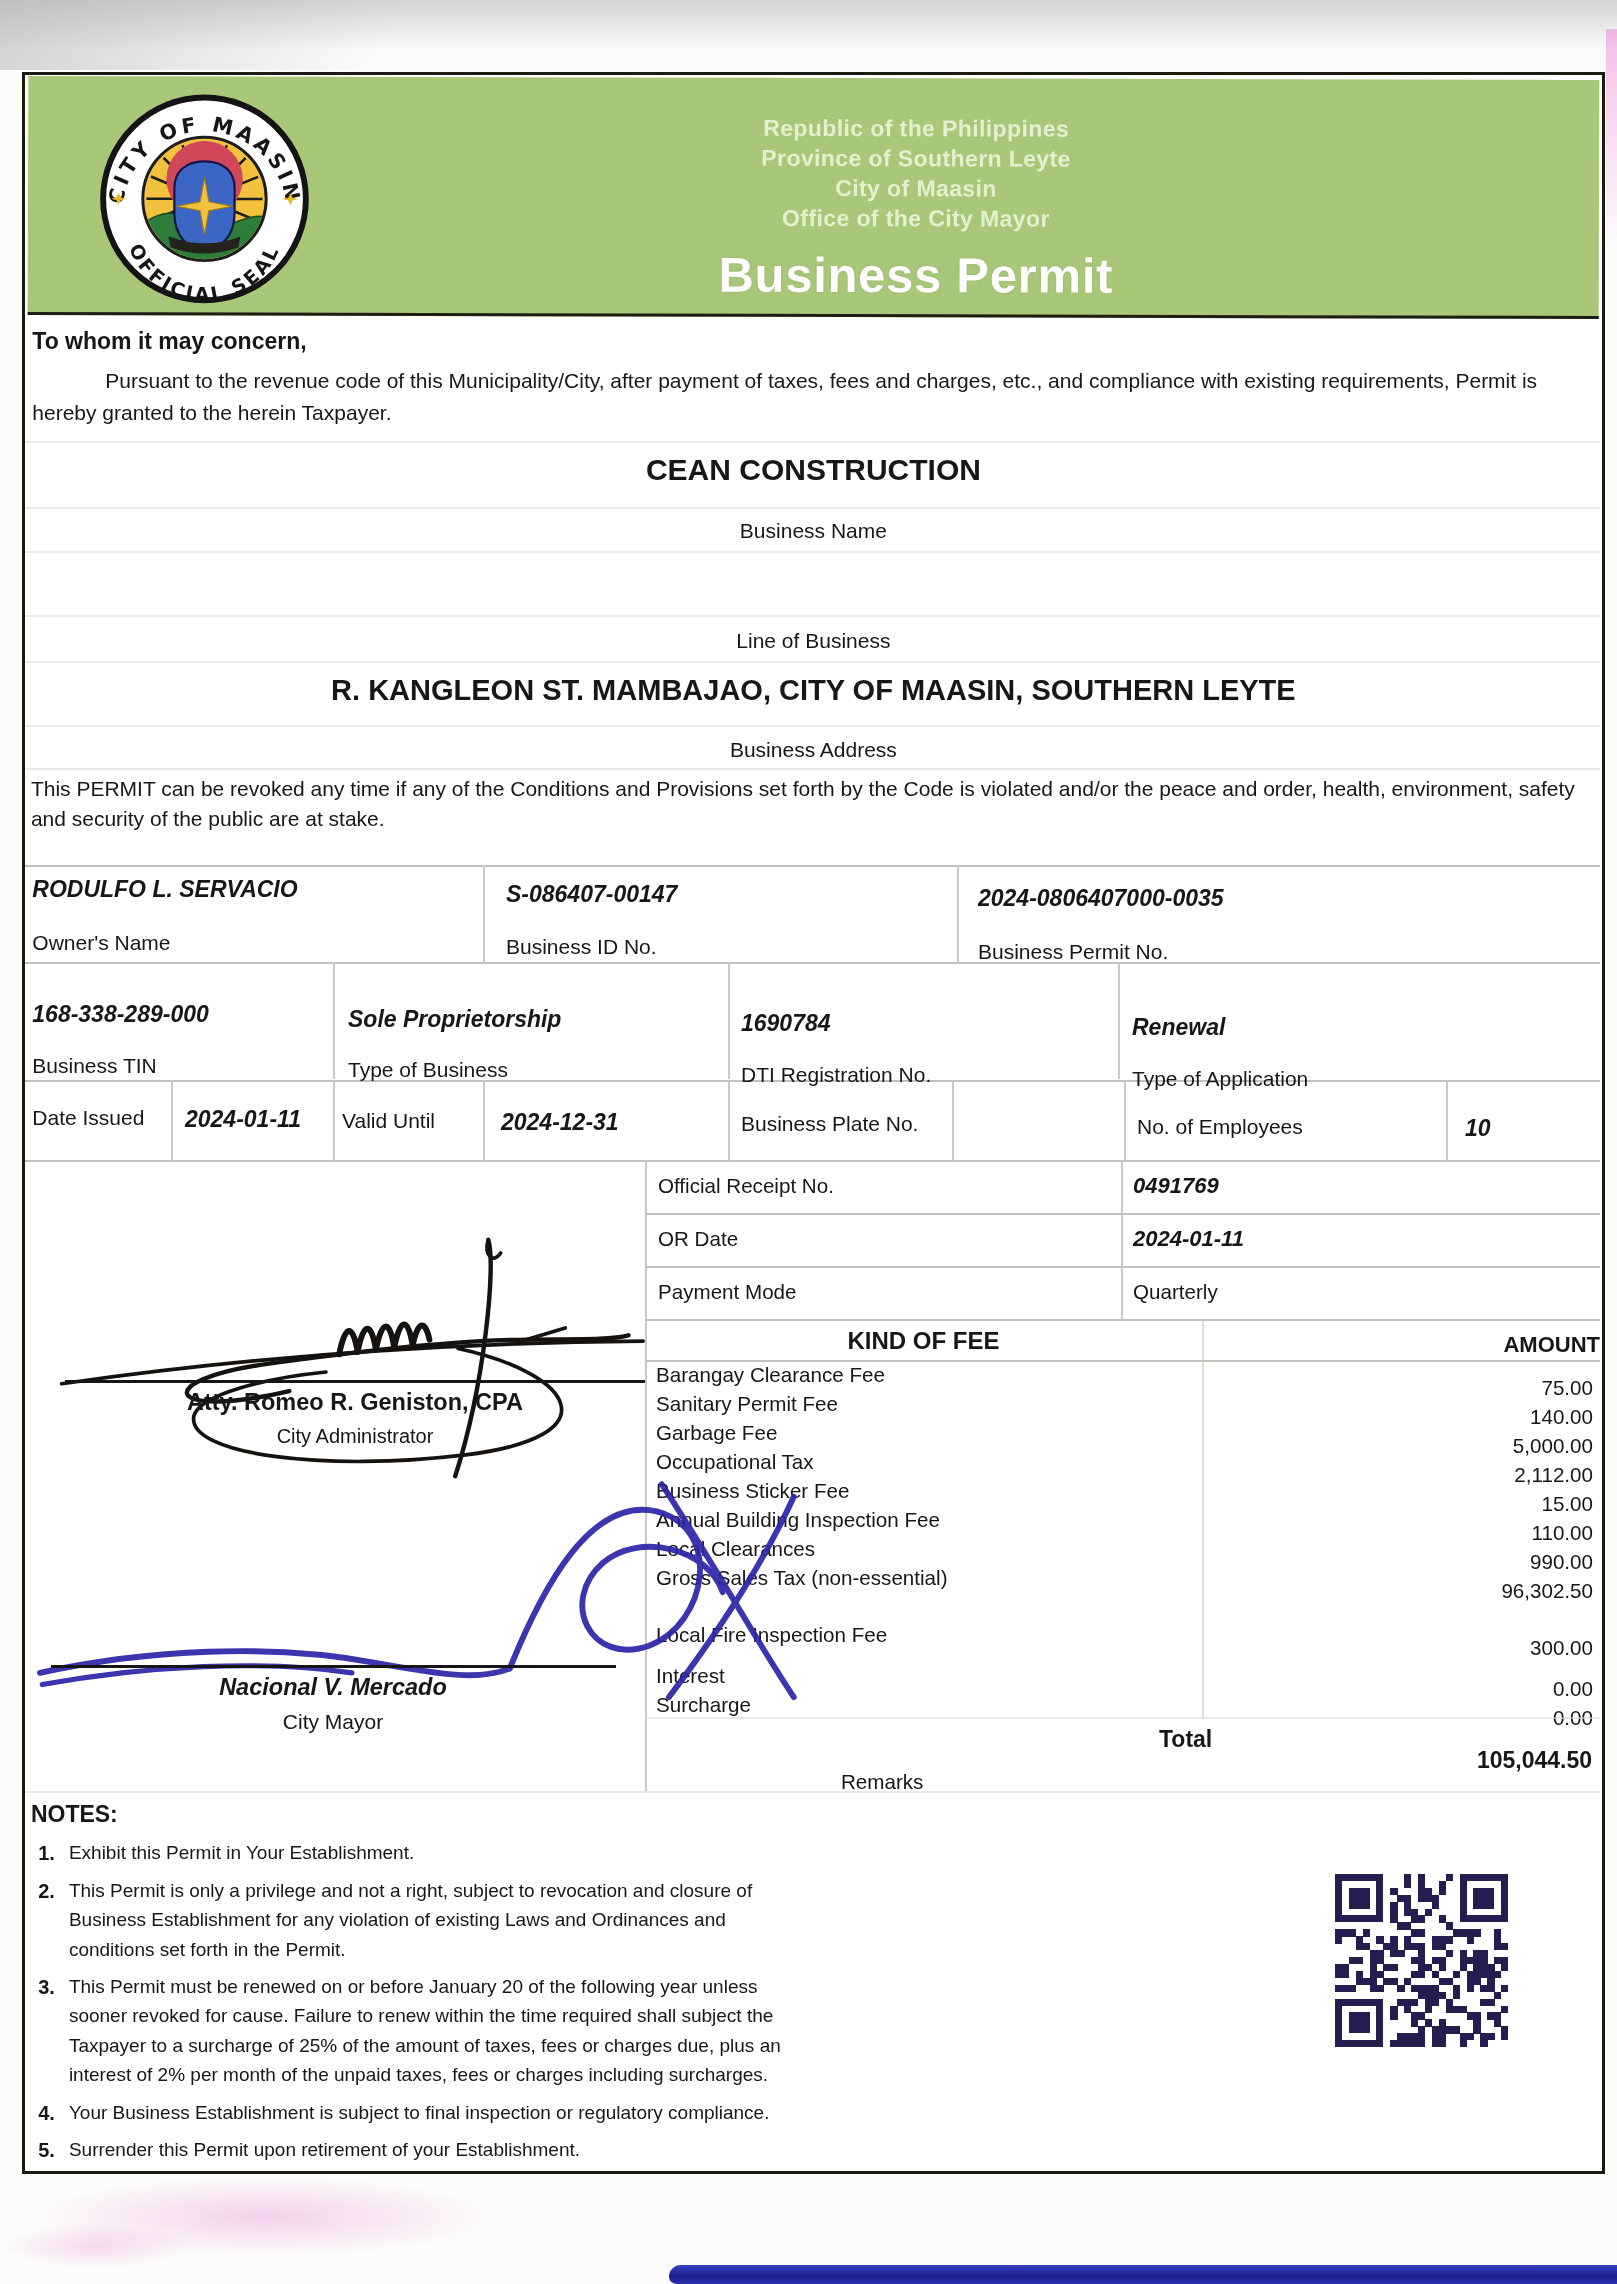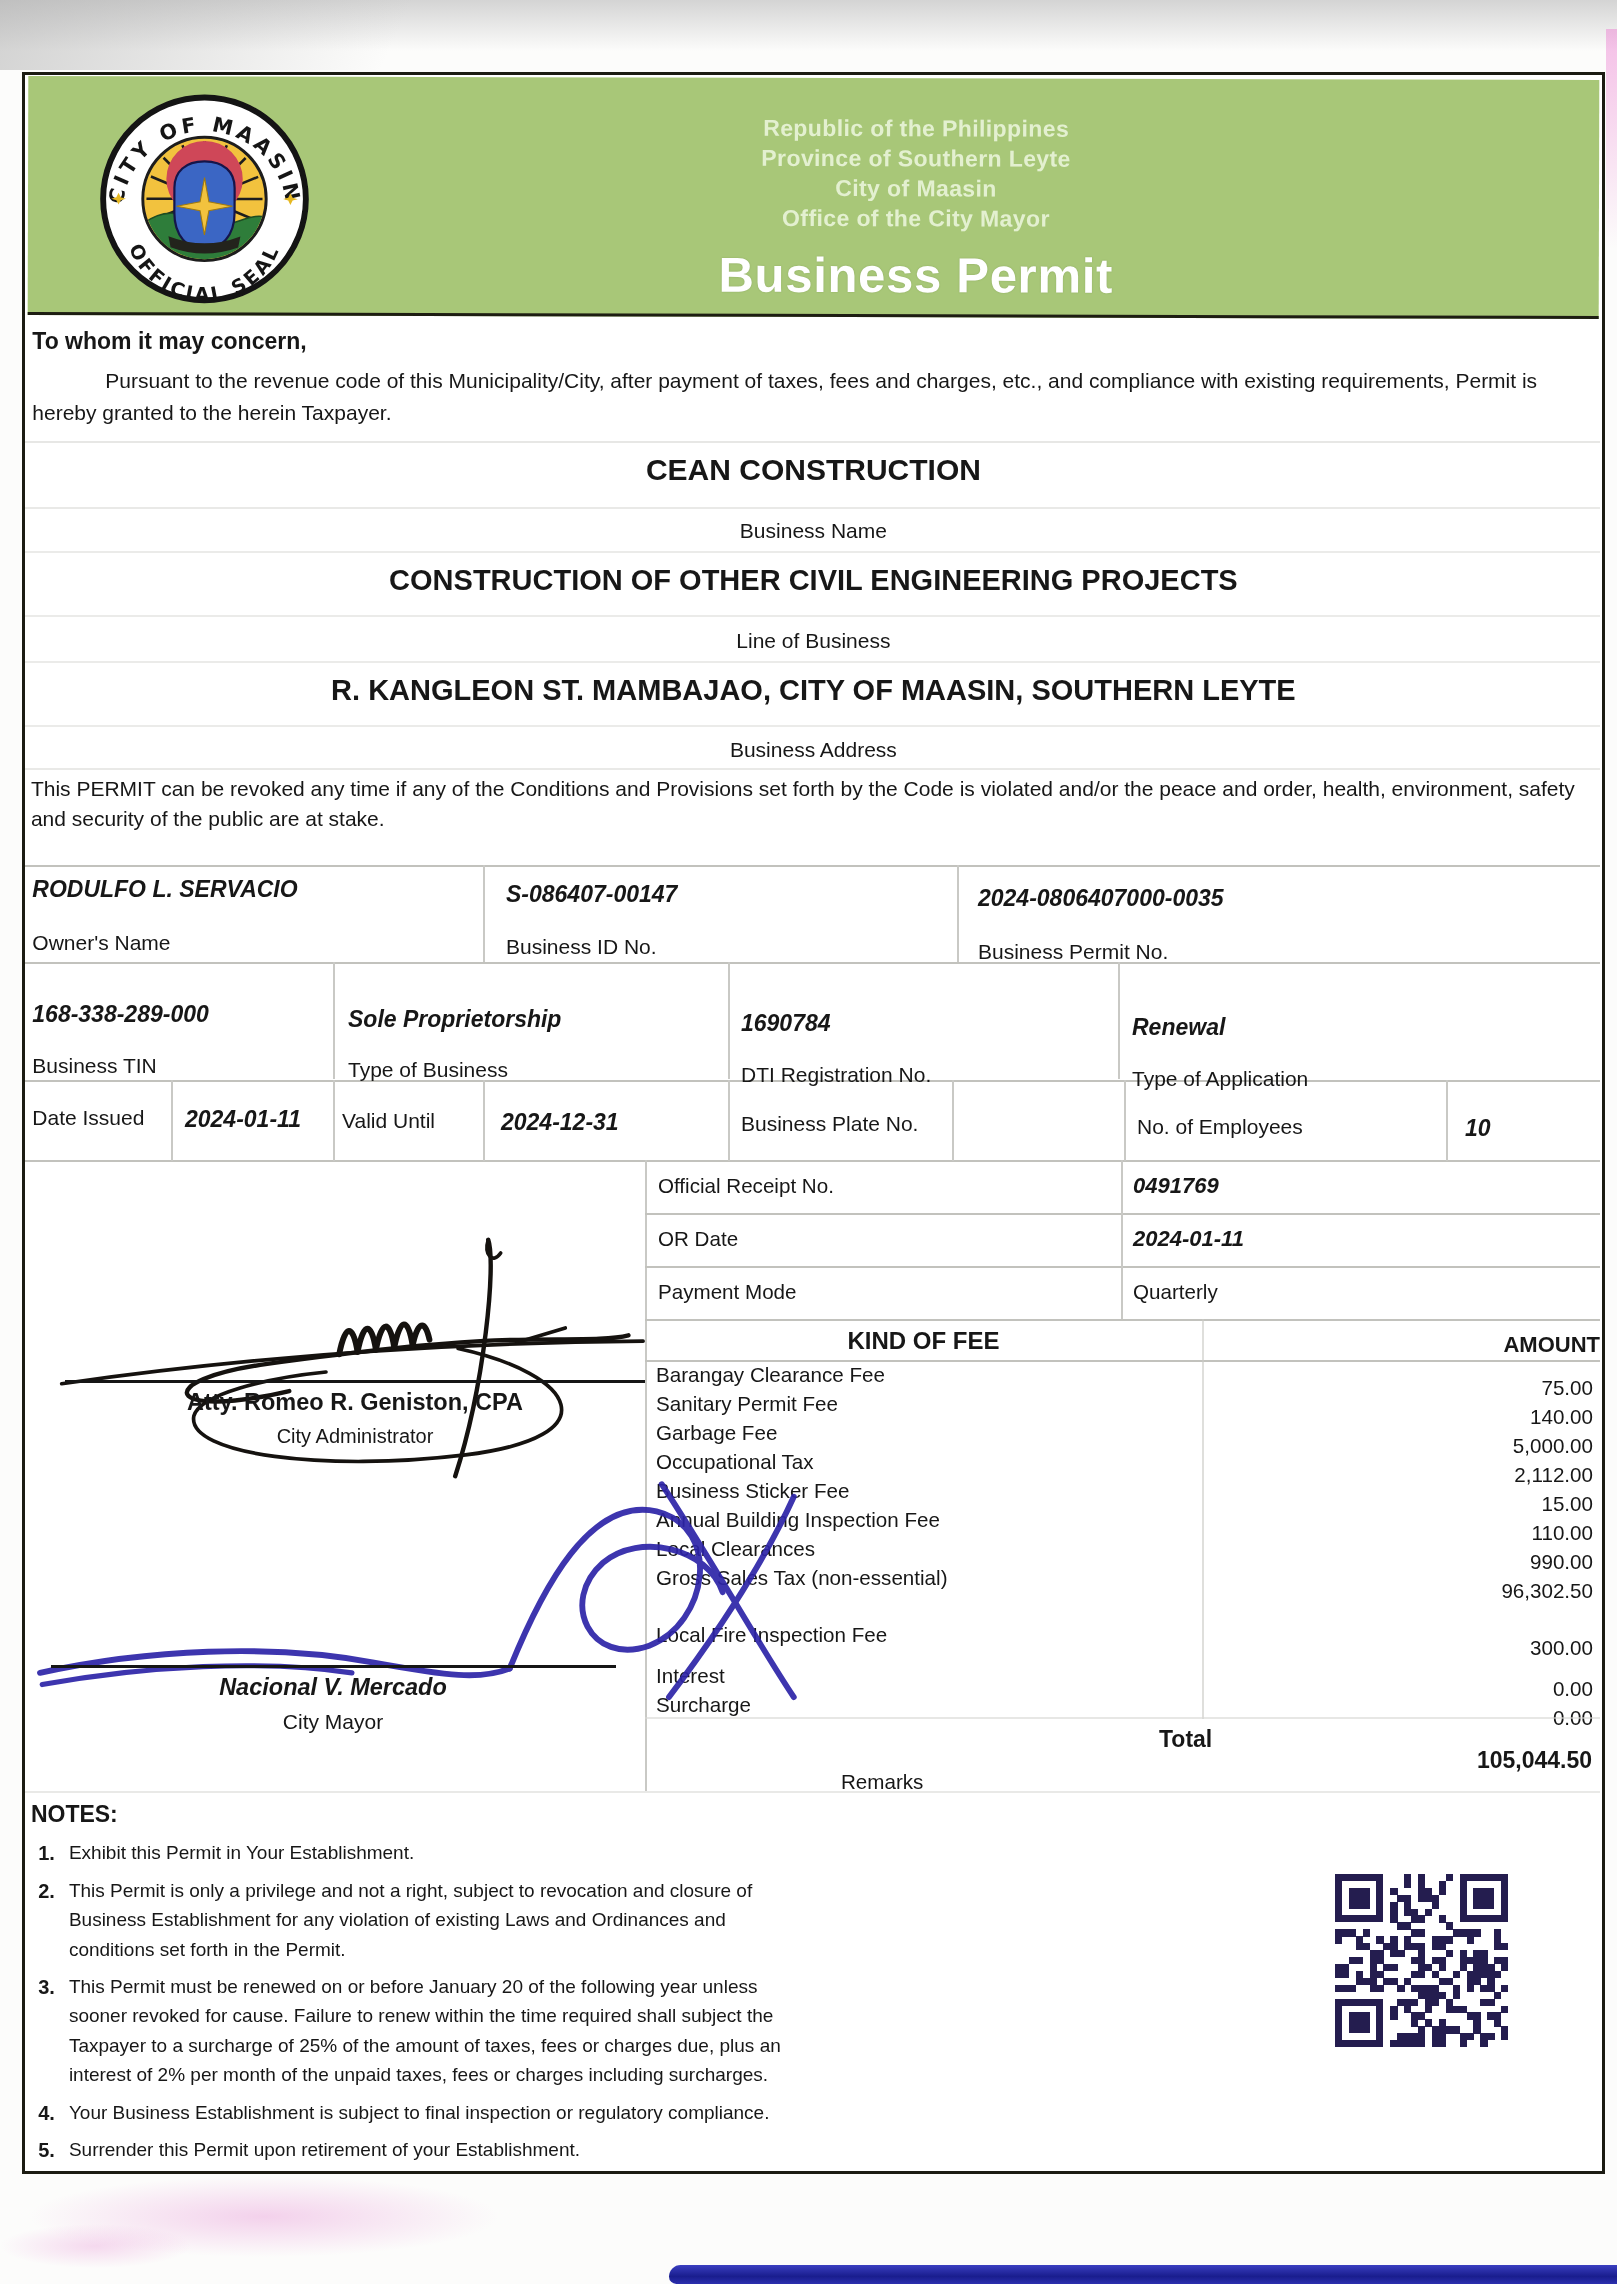--- a/index.html
+++ b/index.html
@@ -132,21 +132,20 @@
   </div>
 
   <div class="abs" id="salutation">To whom it may concern,</div>
   <p class="abs" id="intro-para" style="margin:0;">Pursuant to the revenue code of this Municipality/City, after payment of taxes, fees and charges, etc., and compliance with existing requirements, Permit is hereby granted to the herein Taxpayer.</p>
 
   <div class="abs hline" style="left:0;top:366px;width:1575px;opacity:.6;"></div>
   <div class="abs center-value" style="top:378px;font-size:30px;">CEAN CONSTRUCTION</div>
   <div class="abs hline" style="left:0;top:432px;width:1575px;opacity:.55;"></div>
   <div class="abs center-label" style="top:444px;">Business Name</div>
   <div class="abs hline" style="left:0;top:476px;width:1575px;opacity:.5;"></div>
-  <div class="abs center-value" style="top:489px;">CONSTRUCTION OF OTHER CIVIL ENGINEERING PROJECTS</div>
   <div class="abs hline" style="left:0;top:540px;width:1575px;opacity:.5;"></div>
   <div class="abs center-label" style="top:554px;">Line of Business</div>
   <div class="abs hline" style="left:0;top:586px;width:1575px;opacity:.5;"></div>
   <div class="abs center-value" style="top:599px;">R. KANGLEON ST. MAMBAJAO, CITY OF MAASIN, SOUTHERN LEYTE</div>
   <div class="abs hline" style="left:0;top:650px;width:1575px;opacity:.5;"></div>
   <div class="abs center-label" style="top:663px;">Business Address</div>
   <div class="abs hline" style="left:0;top:693px;width:1575px;opacity:.55;"></div>
   <p class="abs" id="revoke-para" style="margin:0;">This PERMIT can be revoked any time if any of the Conditions and Provisions set forth by the Code is violated and/or the peace and order, health, environment, safety and security of the public are at stake.</p>
 
   <div class="abs hline gridline" style="left:0;top:790px;width:1575px;"></div>

